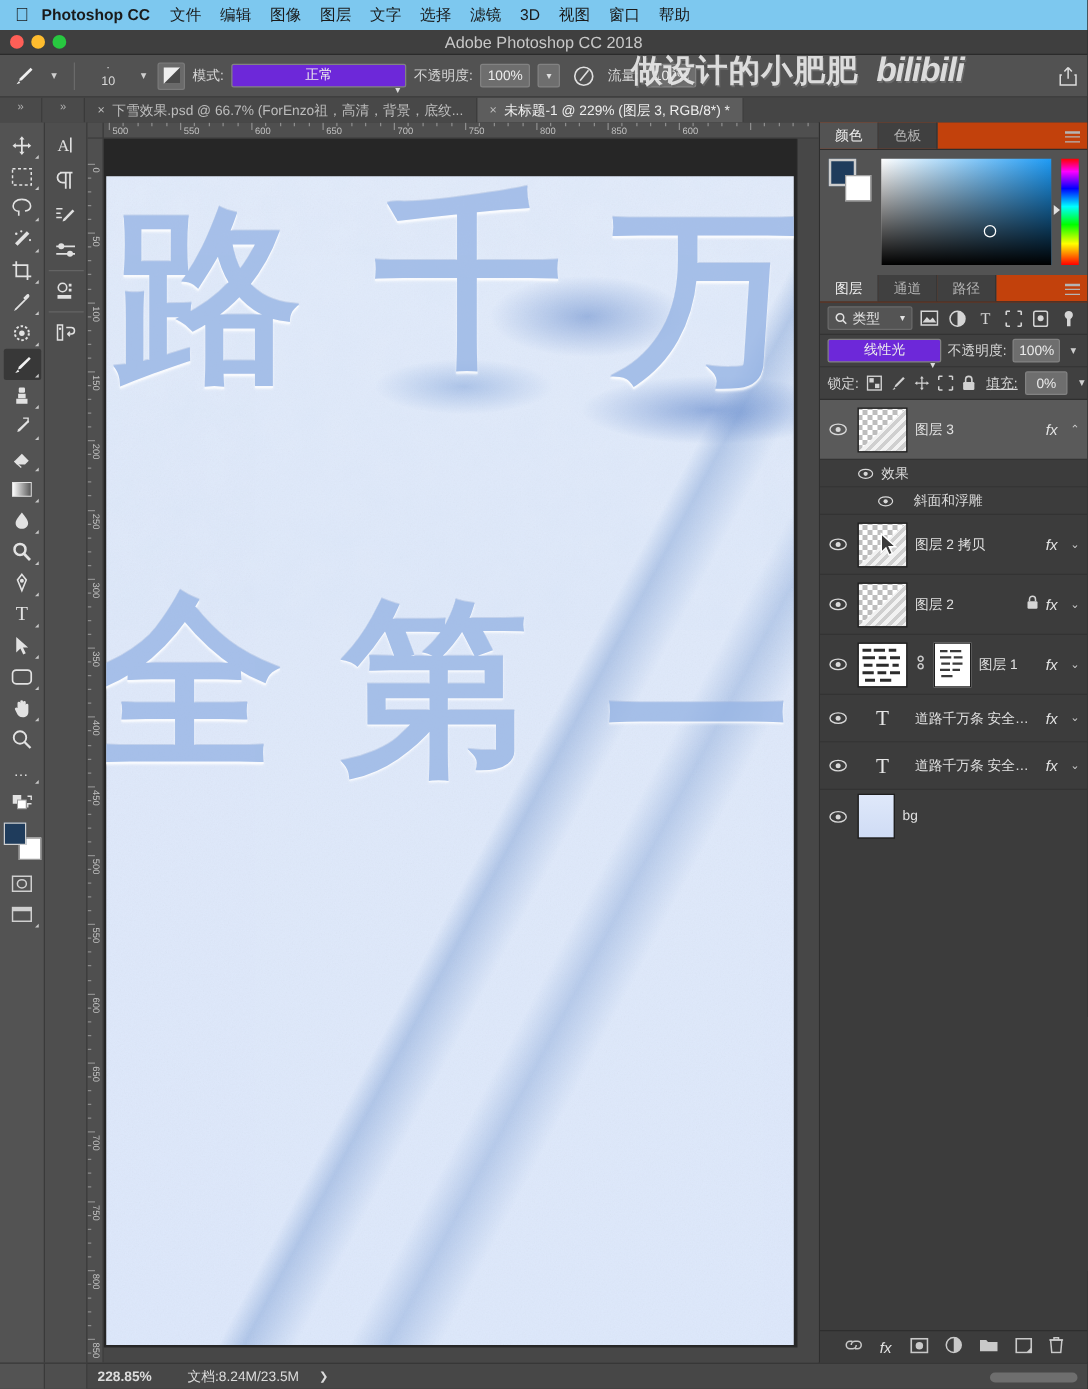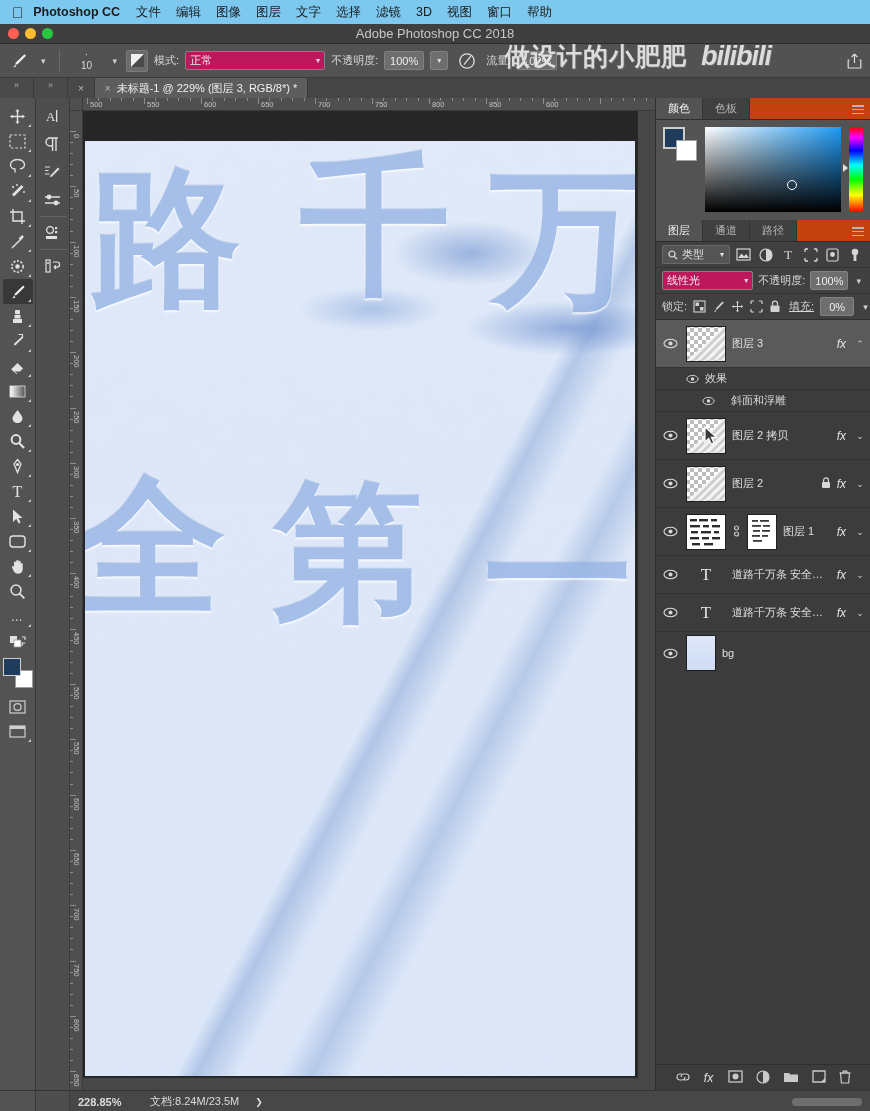--- a/index.html
+++ b/index.html
@@ -42,22 +42,22 @@
   .vsep { width:1px; height:22px; background:#6a6a6a; margin:0 4px; }
   .brushsize { width:34px; text-align:center; line-height:1.05; }
   .brushsize .dot { font-size:10px; color:#d8d8d8; }
   .brushsize .num { font-size:10px; color:#d8d8d8; }
   .tglbtn {
     width:22px;height:22px;background:#6a6a6a;border:1px solid #7a7a7a;
     display:flex;align-items:center;justify-content:center;border-radius:2px;
   }
   .lbl { color:#d6d6d6; font-size:11px; white-space:nowrap; }
   .selbox {
-    background:#be185d; border:1px solid #828282; border-radius:2px; height:19px;
-    display:flex; align-items:center; padding:0 4px; color:#ececec; font-size:11px;
+    background:#6d28d9; border:1px solid #828282; border-radius:2px; height:19px;
+    display:flex; align-items:center; padding:0 4px; color:#ececec; font-size:11px;flex-direction:column;
   }
   .selbox .arrow{ margin-left:auto; font-size:8px; opacity:.9; padding-left:6px;}
   .numbox {
     background:#6e6e6e;border:1px solid #828282;border-radius:2px;height:19px;
     min-width:40px; display:flex;align-items:center;justify-content:center;
     color:#ececec;font-size:11px; padding:0 4px;
   }
   .smallbtn{
     width:18px;height:19px;background:#6e6e6e;border:1px solid #828282;border-radius:2px;
     display:flex;align-items:center;justify-content:center;font-size:8px;color:#e0e0e0;
@@ -318,20 +318,21 @@
         <path d="M2.5 7 L1.2 7 L1.2 15 L13.8 15 L13.8 7 L12.5 7" stroke="#dcdcdc" stroke-width="1.2" fill="none"></path>
       </svg>
   </div>
 </div>
 
 <div class="tabbar">
   <div class="tcol">»</div>
   <div class="tcol">»</div>
   <div class="tab">
     <span class="x">×</span>
+    <span>下雪效果.psd @ 66.7% (ForEnzo祖，高清，背景，底纹...</span>
   </div>
   <div class="tab active">
     <span class="x">×</span>
     <span>未标题-1 @ 229% (图层 3, RGB/8*) *</span>
   </div>
 </div>
 
 <div class="main">
 
   <div class="toolcol">

